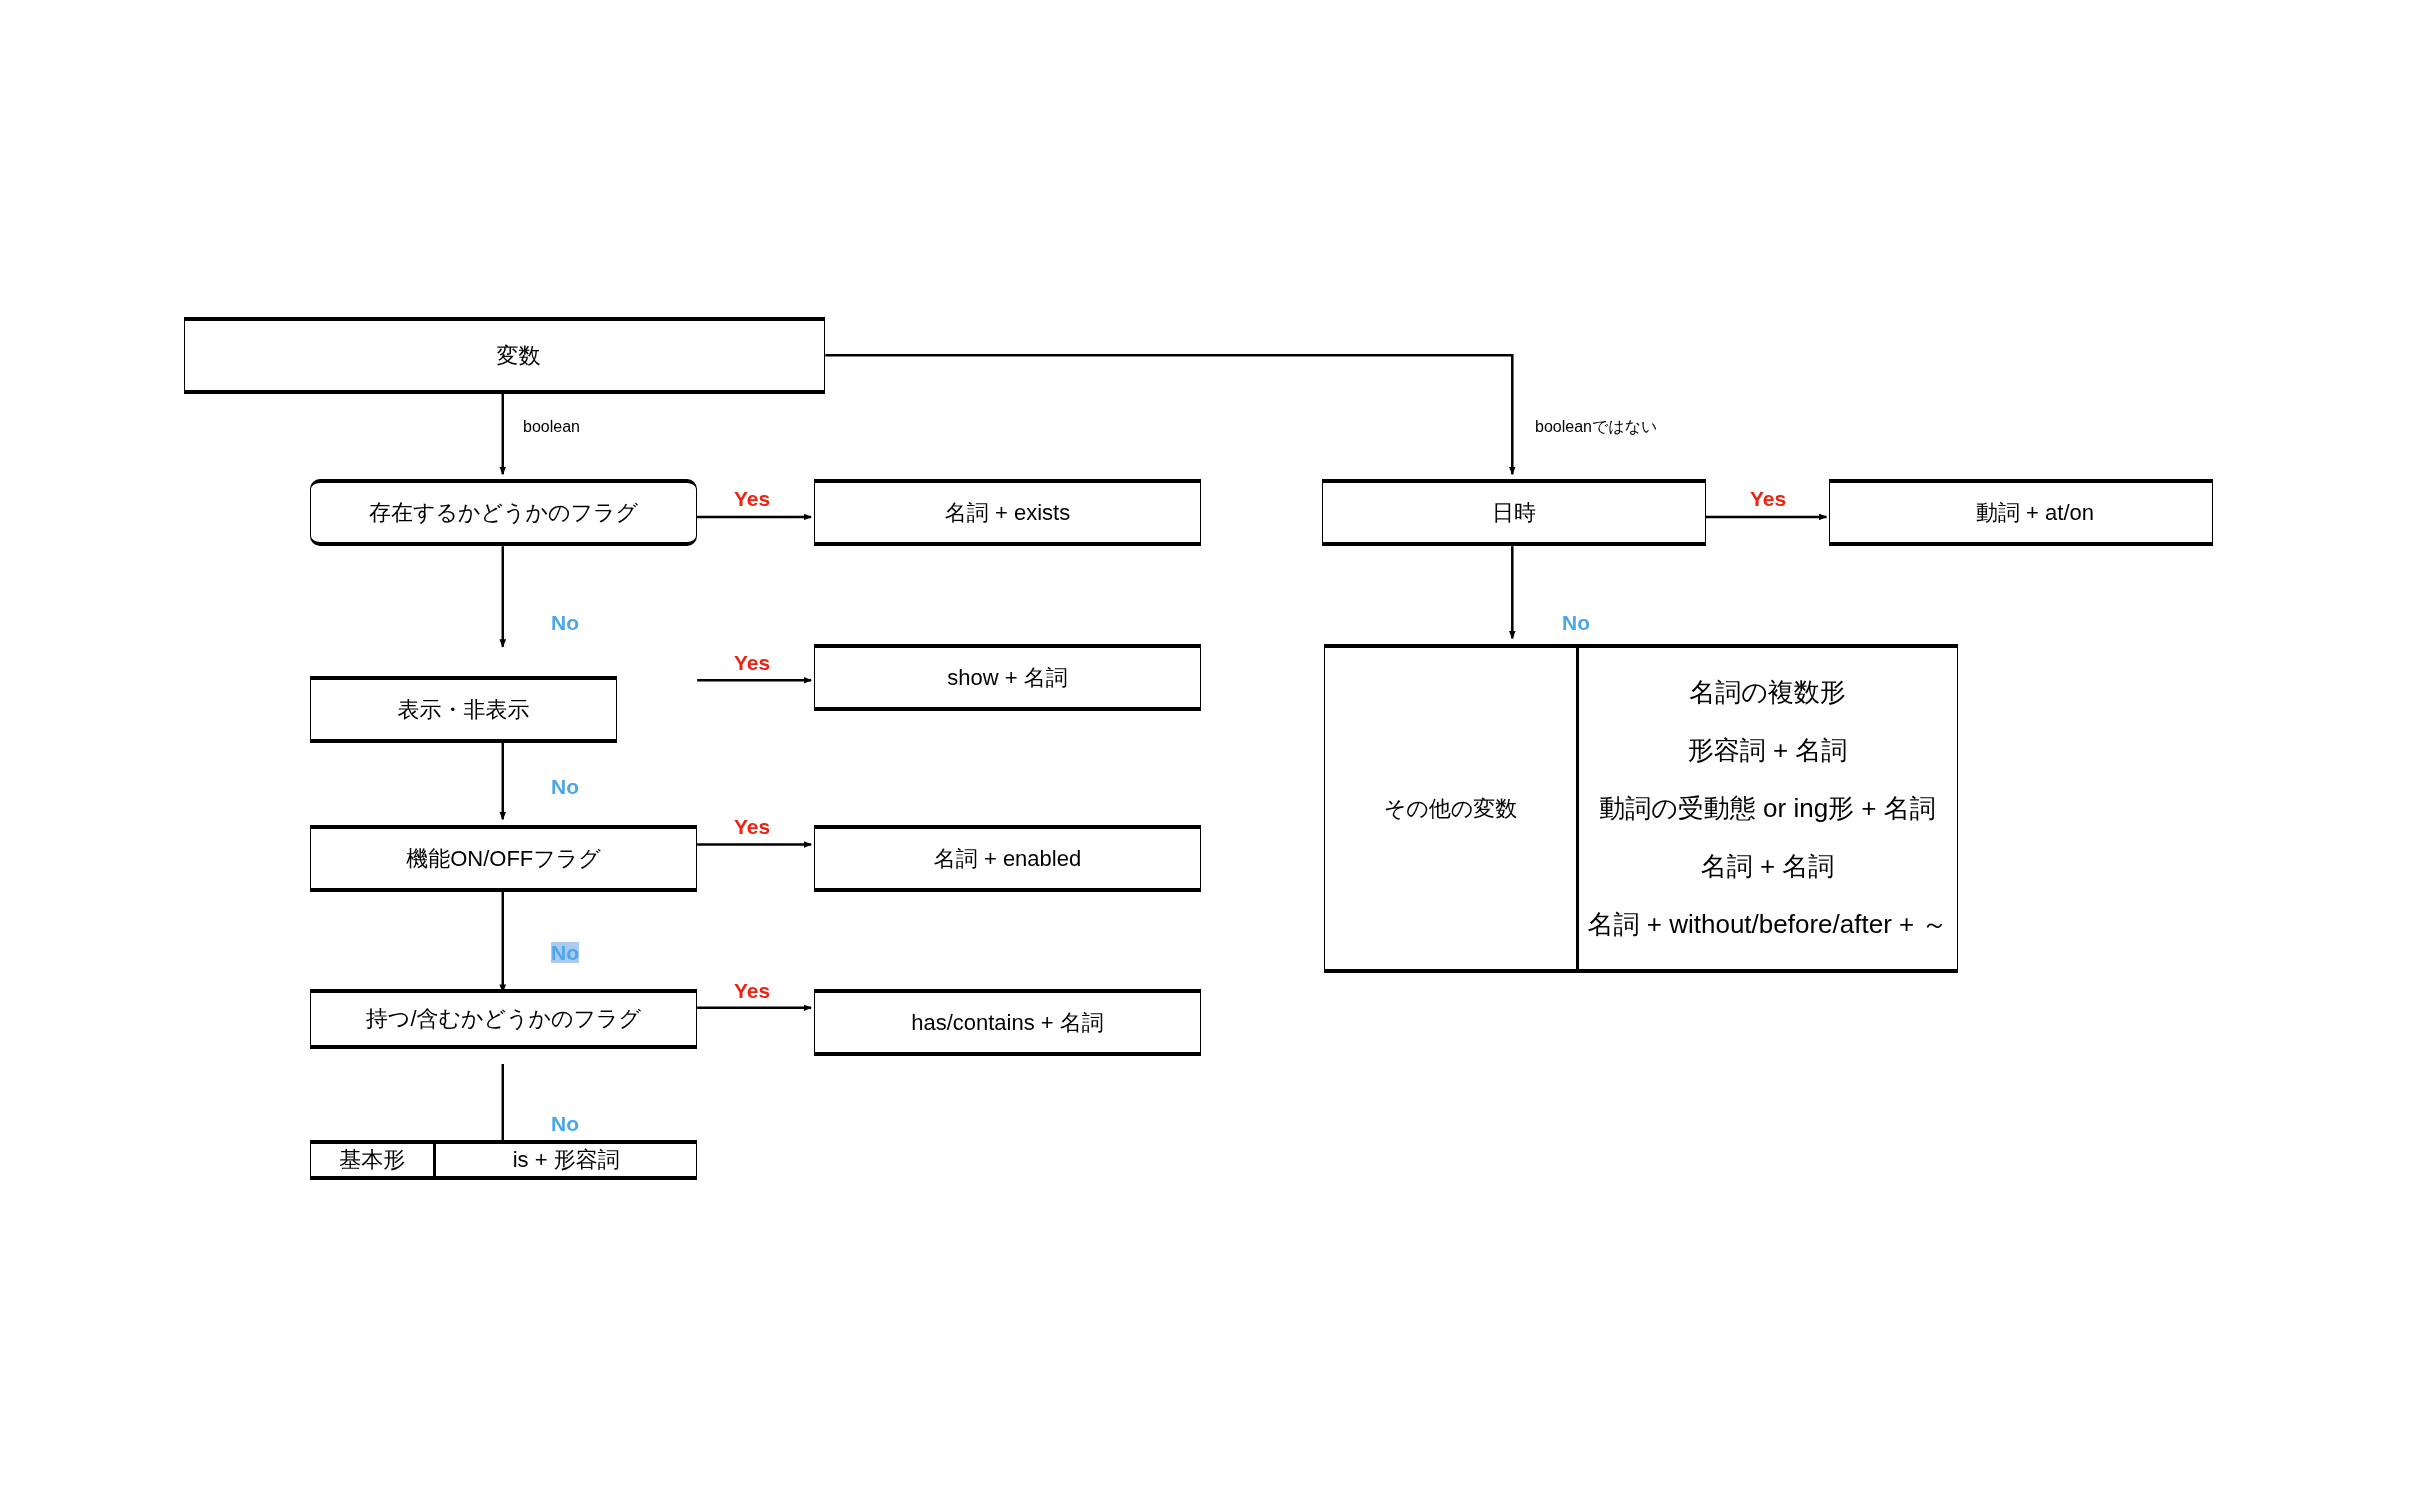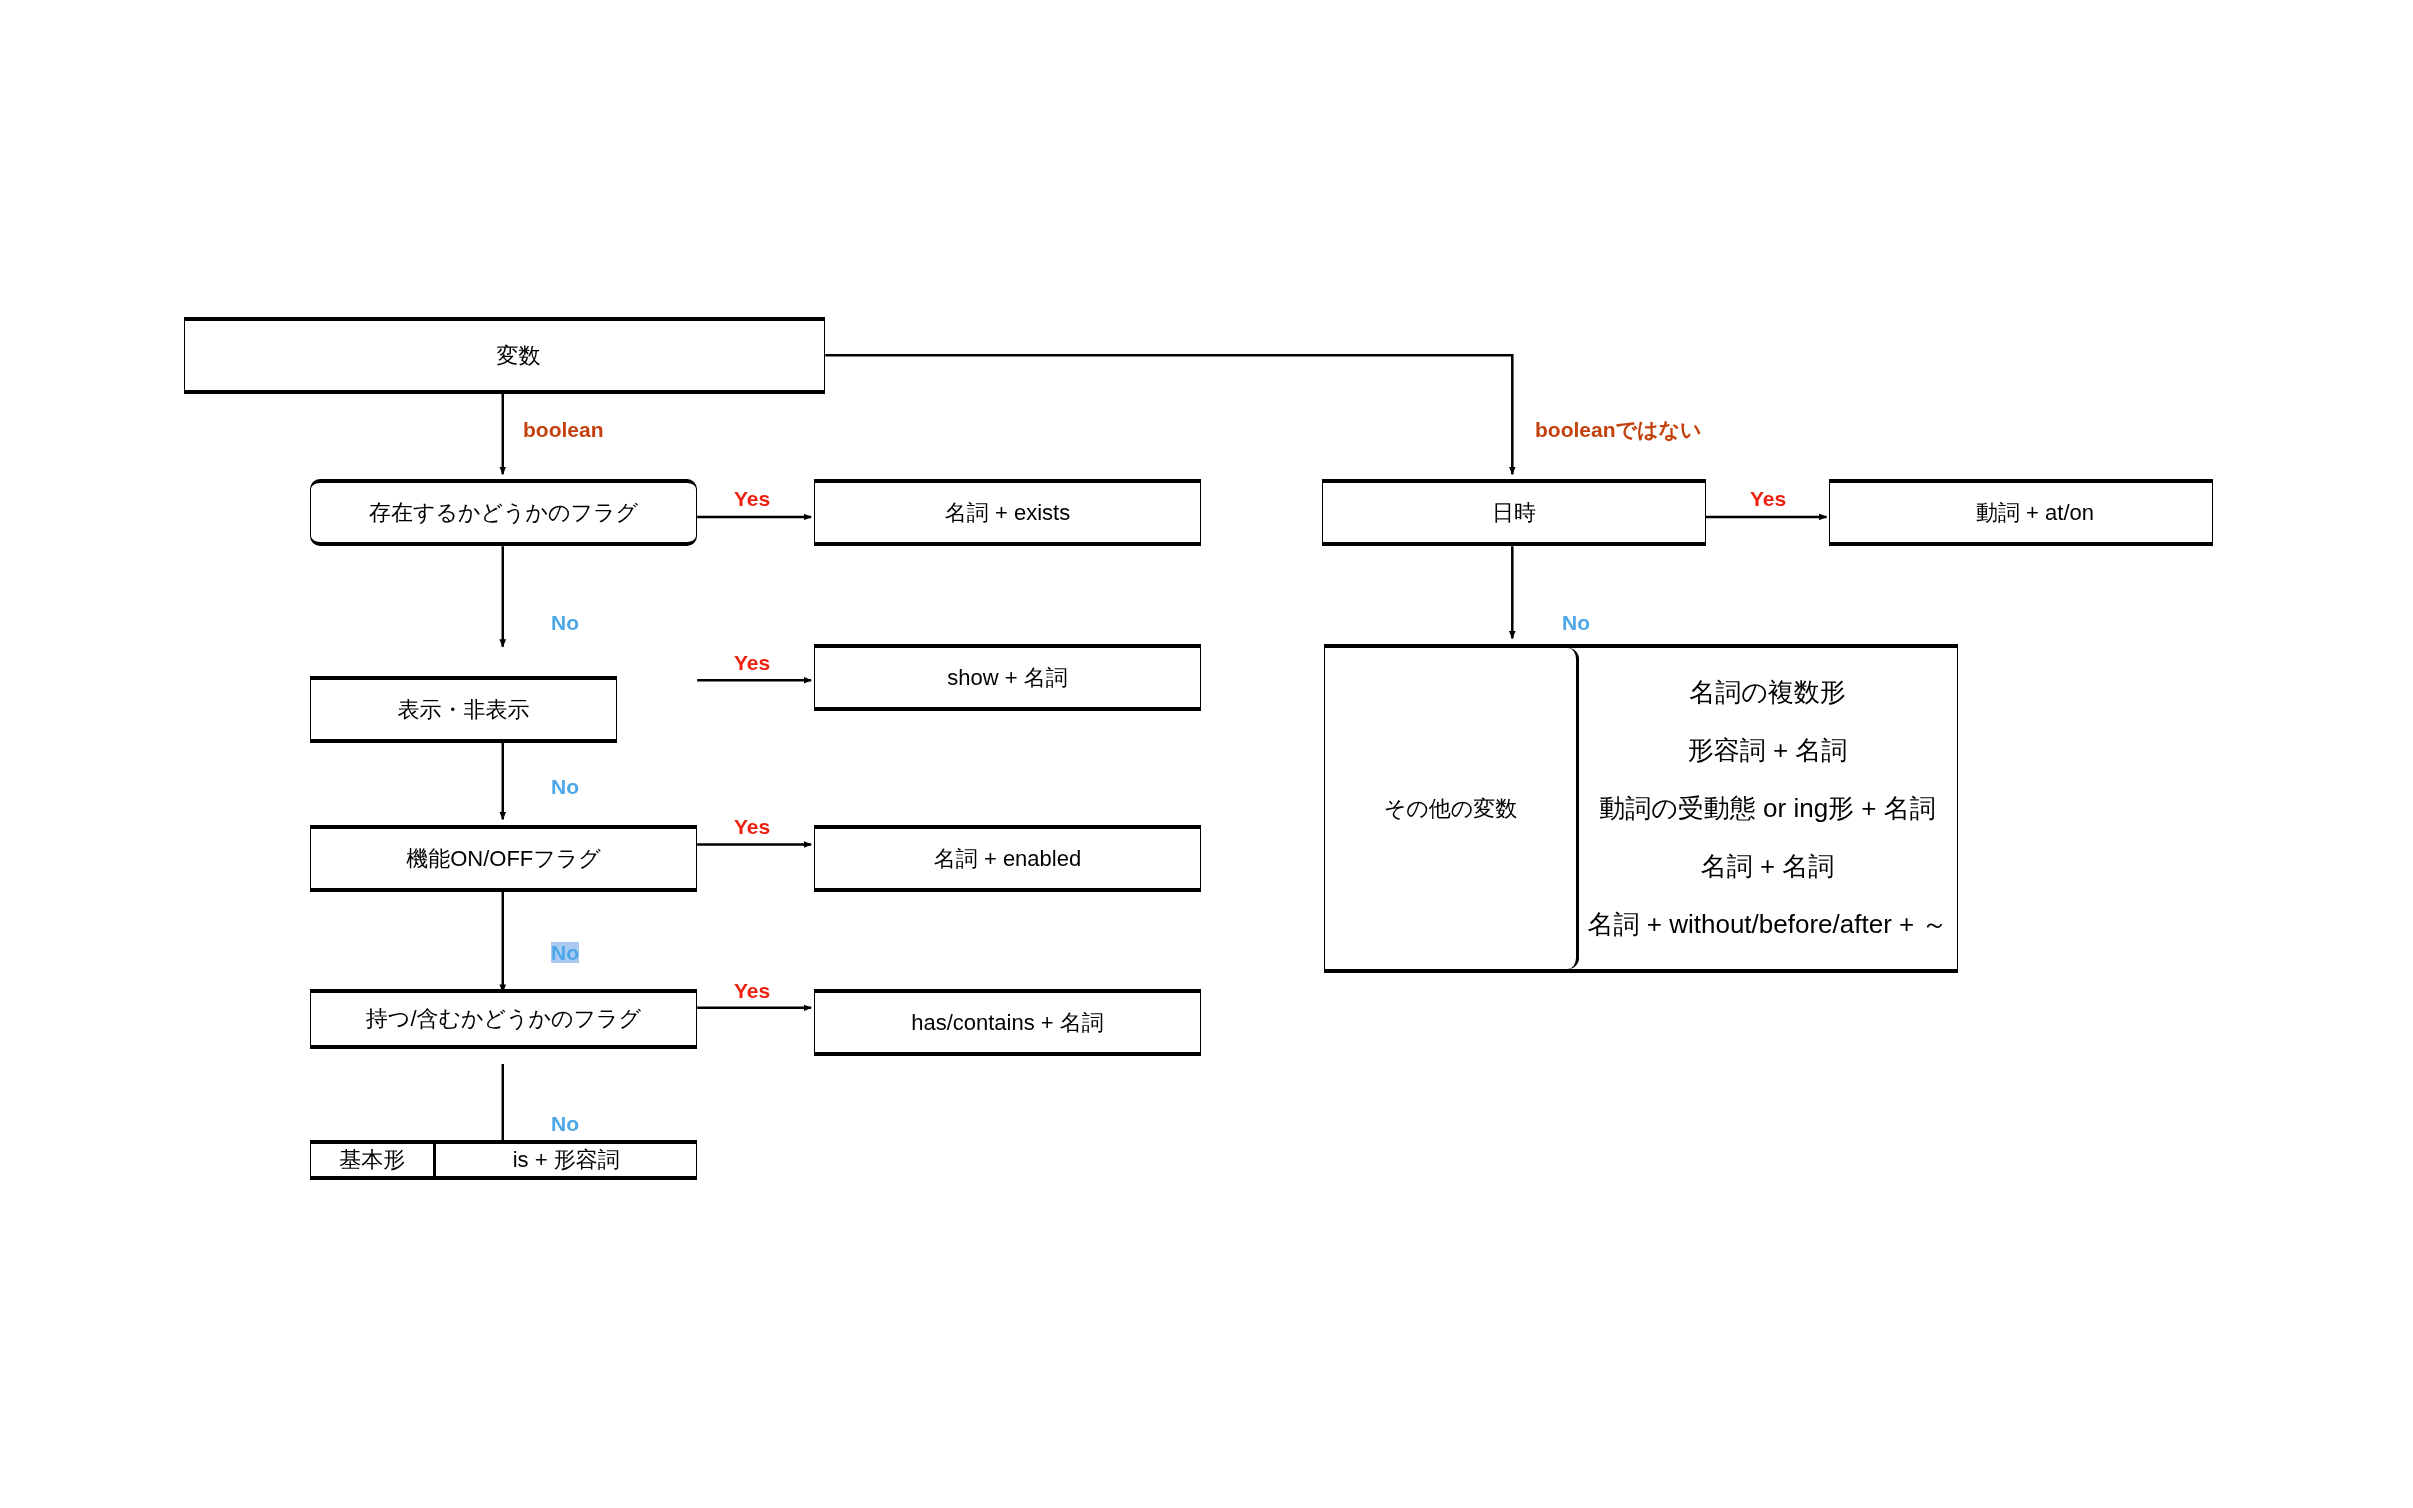--- a/index.html
+++ b/index.html
@@ -74,21 +74,21 @@
   .edge-label {
     position: absolute;
     font-size: 21px;
     font-weight: bold;
     white-space: nowrap;
     line-height: 1;
   }
   .lbl-yes { color: #EE2211; }
   .lbl-no  { color: #4DA6E8; margin-top: 32px; }
   .lbl-no.hl { background: #A9CBF2; }
-  .lbl-black { color: #c2410c; font-weight: bold; font-size: 21px; }
+  .lbl-black { color: #000000; font-weight: normal; font-size: 16px; }
 </style>
 </head>
 <body>
 
 <div id="canvas">
 
   <svg class="svg-layer" viewBox="0 0 2880 1800" xmlns="http://www.w3.org/2000/svg">
     <defs>
       <marker id="arrowhead" markerWidth="10" markerHeight="8" refX="9" refY="4" orient="auto" markerUnits="userSpaceOnUse">
         <path d="M0,0 L10,4 L0,8 z" fill="#000000"></path>
@@ -168,21 +168,21 @@
   <div class="node" style="left:1322px; top:479px; width:384px; height:67px;">
     <span>日時</span>
   </div>
   <div class="node" style="left:1829px; top:479px; width:384px; height:67px;padding-left:28px;">
     <span>動詞 + at/on</span>
   </div>
   <div class="edge-label lbl-yes" style="left:1750px; top:488px;">Yes</div>
   <div class="edge-label lbl-no" style="left:1562px; top:580px;">No</div>
 
   <div class="node split" style="left:1324px; top:644px; width:634px; height:329px;">
-    <div class="cell left-cell" style="width:253px;border-radius:11px;">
+    <div class="cell left-cell" style="width:253px;">
       <span>その他の変数</span>
     </div>
     <div class="cell" style="width:378px;">
       <div class="multi">
         <div class="line">名詞の複数形</div>
         <div class="line">形容詞 + 名詞</div>
         <div class="line">動詞の受動態 or ing形 + 名詞</div>
         <div class="line">名詞 + 名詞</div>
         <div class="line">名詞 + without/before/after + ～</div>
       </div>

